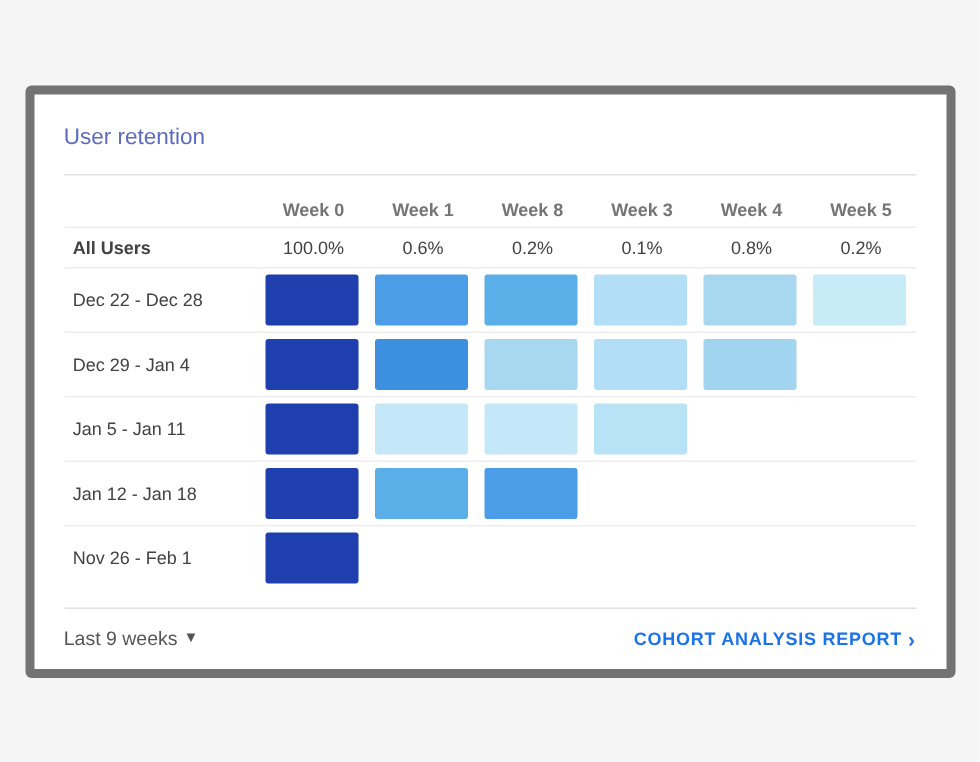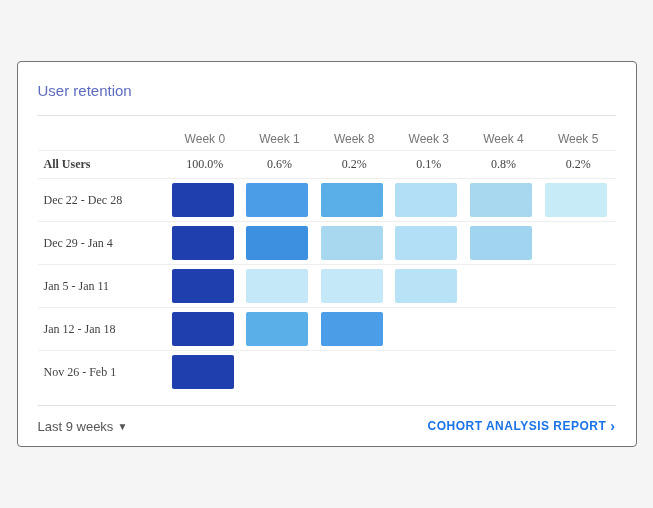--- a/index.html
+++ b/index.html
@@ -6,21 +6,21 @@
     body {
       font-family: Arial, sans-serif;
       background: #f5f5f5;
       display: flex;
       align-items: center;
       justify-content: center;
       min-height: 100vh;
     }
     .card {
       background: #fff;
-      border: 1px solid #737373;
+      border: 6px solid #737373;
       border-radius: 4px;
       width: 620px;
       padding: 20px 20px 0 20px;
     }
     .card-title {
       color: #5c6bc0;
       font-size: 15px;
       font-weight: 400;
       margin-bottom: 16px;
     }
@@ -29,35 +29,34 @@
       border-top: 1px solid #e0e0e0;
       margin-bottom: 12px;
     }
     table {
       width: 100%;
       border-collapse: collapse;
     }
     thead th {
       font-size: 12px;
       color: #757575;
-      font-weight: 400;
+      font-weight: 700;
       padding: 4px 6px;
       text-align: center;
     }
     thead th:first-child {
       text-align: left;
     }
     tbody tr {
       border-top: 1px solid #eeeeee;
     }
     tbody td {
       padding: 6px 6px;
       font-size: 12px;
       color: #424242;
-      font-family: Liberation Serif, serif;
     }
     tbody td:first-child {
       color: #424242;
       font-size: 12px;
       white-space: nowrap;
       width: 130px;
     }
     .all-users td {
       font-size: 12px;
       color: #424242;

